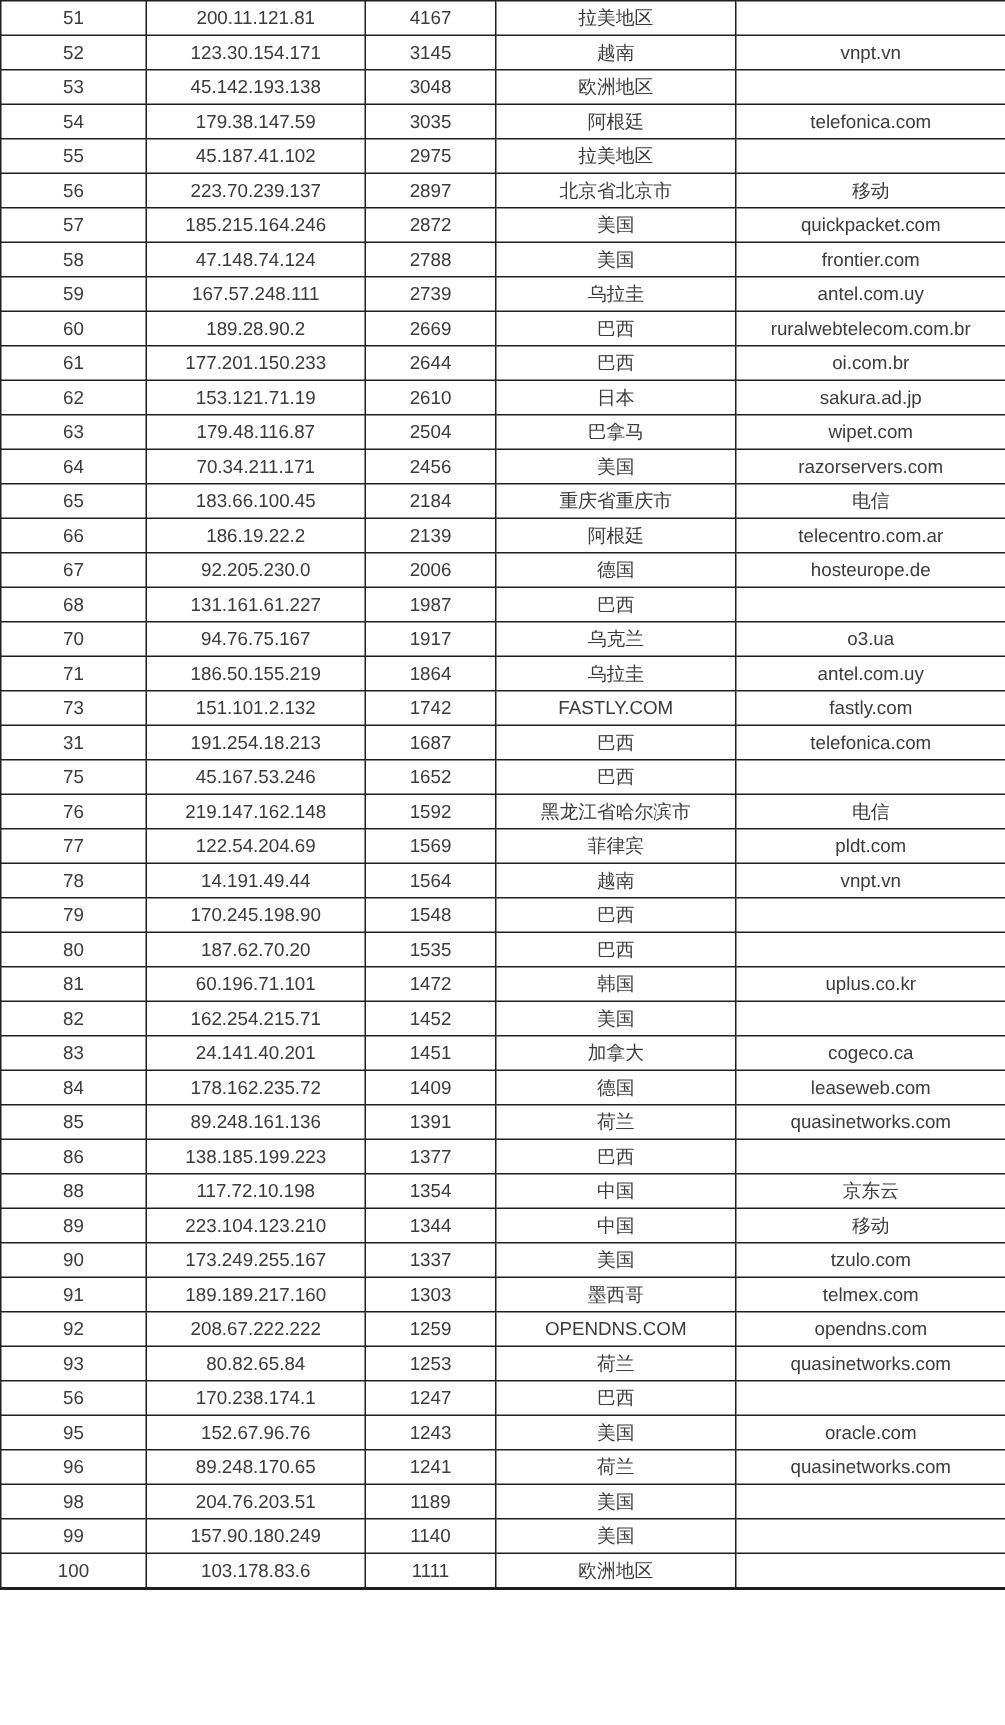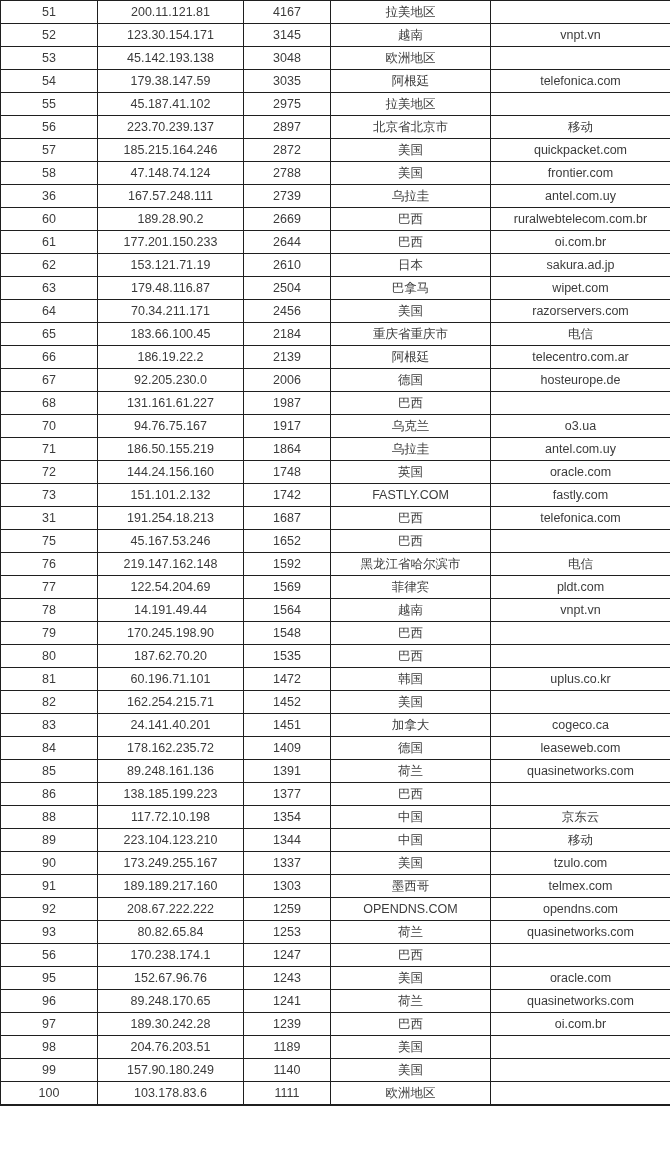--- a/index.html
+++ b/index.html
@@ -101,21 +101,21 @@
           <td>quickpacket.com</td>
         </tr>
         <tr>
           <td>58</td>
           <td>47.148.74.124</td>
           <td>2788</td>
           <td>美国</td>
           <td>frontier.com</td>
         </tr>
         <tr>
-          <td>36</td>
+          <td>59</td>
           <td>167.57.248.111</td>
           <td>2739</td>
           <td>乌拉圭</td>
           <td>antel.com.uy</td>
         </tr>
         <tr>
           <td>60</td>
           <td>189.28.90.2</td>
           <td>2669</td>
           <td>巴西</td>
@@ -185,27 +185,20 @@
           <td>o3.ua</td>
         </tr>
         <tr>
           <td>71</td>
           <td>186.50.155.219</td>
           <td>1864</td>
           <td>乌拉圭</td>
           <td>antel.com.uy</td>
         </tr>
         <tr>
-          <td>72</td>
-          <td>144.24.156.160</td>
-          <td>1748</td>
-          <td>英国</td>
-          <td>oracle.com</td>
-        </tr>
-        <tr>
           <td>73</td>
           <td>151.101.2.132</td>
           <td>1742</td>
           <td>FASTLY.COM</td>
           <td>fastly.com</td>
         </tr>
         <tr>
           <td>31</td>
           <td>191.254.18.213</td>
           <td>1687</td>
@@ -353,27 +346,20 @@
           <td>oracle.com</td>
         </tr>
         <tr>
           <td>96</td>
           <td>89.248.170.65</td>
           <td>1241</td>
           <td>荷兰</td>
           <td>quasinetworks.com</td>
         </tr>
         <tr>
-          <td>97</td>
-          <td>189.30.242.28</td>
-          <td>1239</td>
-          <td>巴西</td>
-          <td>oi.com.br</td>
-        </tr>
-        <tr>
           <td>98</td>
           <td>204.76.203.51</td>
           <td>1189</td>
           <td>美国</td>
           <td></td>
         </tr>
         <tr>
           <td>99</td>
           <td>157.90.180.249</td>
           <td>1140</td>

